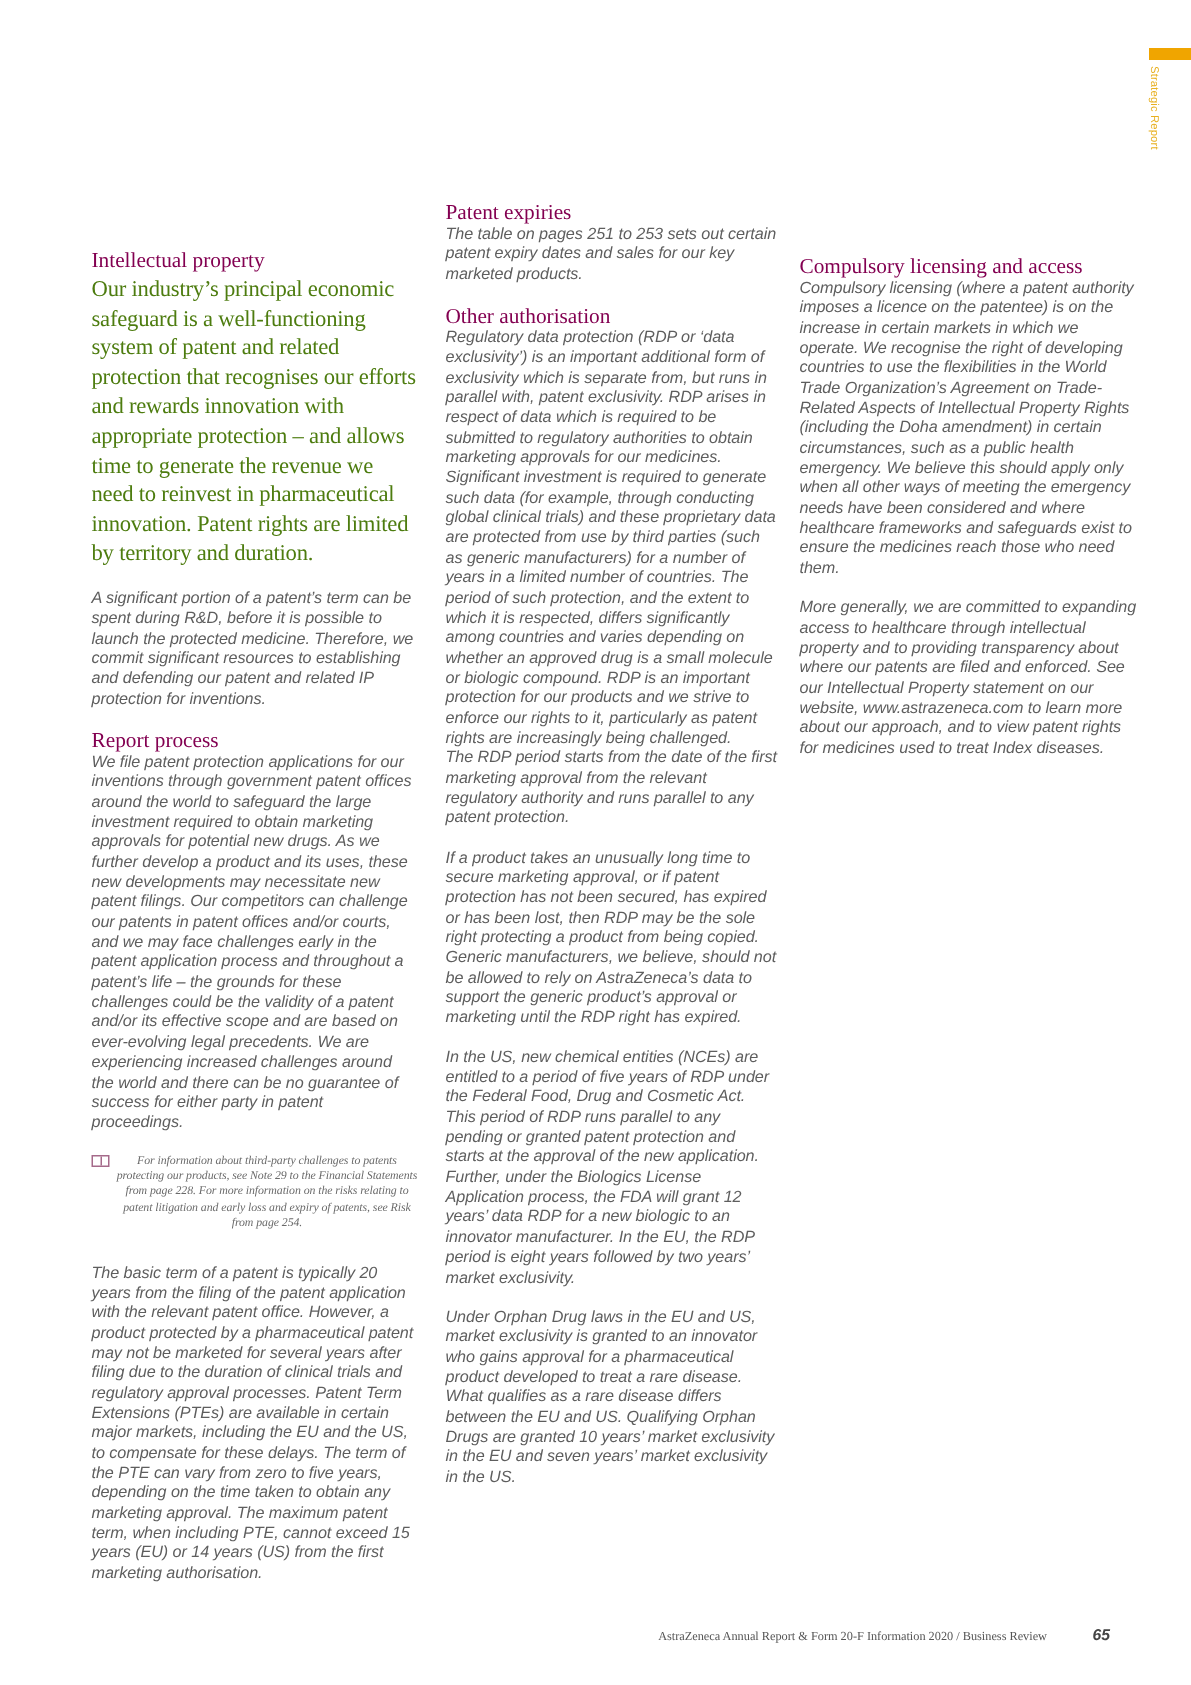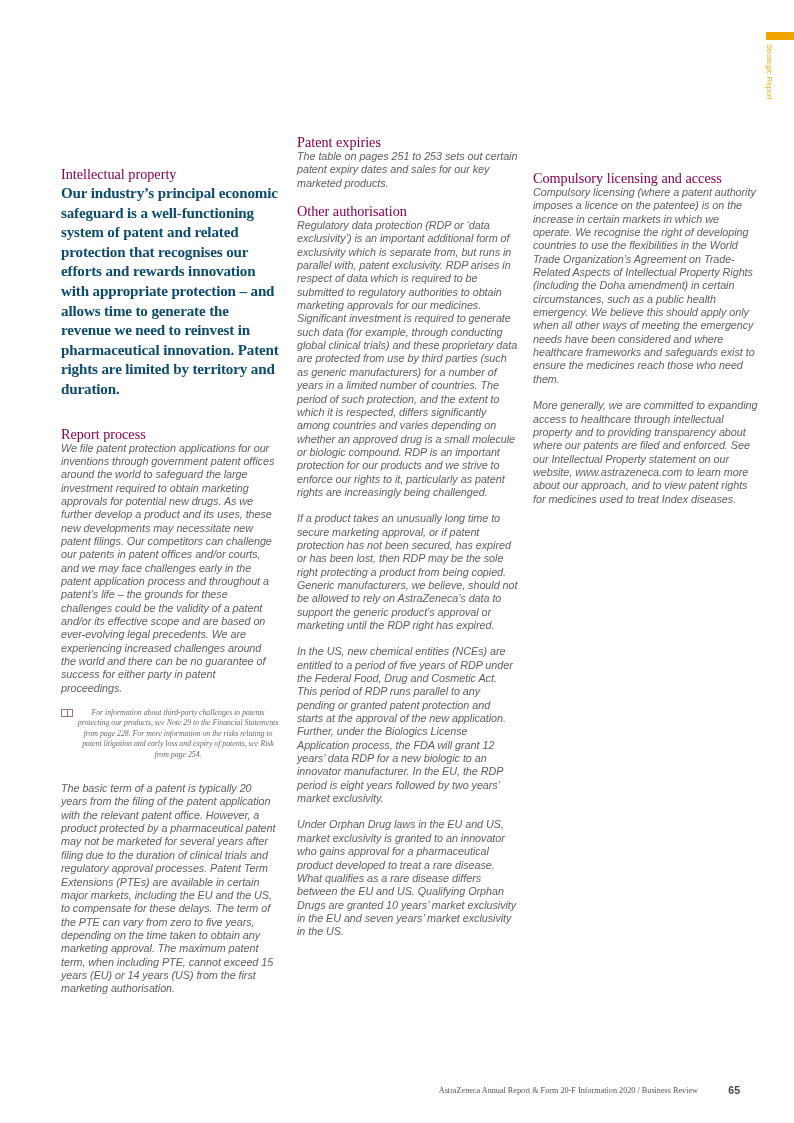--- a/index.html
+++ b/index.html
@@ -5,61 +5,63 @@
   html, body { margin:0; padding:0; background:#ffffff; }
   body { width:794px; height:1123px; position:relative; overflow:hidden; font-family:"Liberation Sans", sans-serif; color:#5a5a5a; }
   .tab-bar { position:absolute; left:766px; top:32px; width:28px; height:8px; background:#f0a500; }
   .side-label { position:absolute; left:762px; top:44px; width:14px; height:80px; }
   .side-label span { display:block; transform:rotate(90deg); transform-origin:left top; position:absolute; left:12px; top:0; white-space:nowrap; font-size:7.5px; color:#e8b020; letter-spacing:0.1px; }
   .col { position:absolute; top:134px; }
   .c1 { left:61px; width:218px;margin-top:32px; }
   .c2 { left:297px; width:222px; }
   .c3 { left:533px; width:225px;margin-top:36px; }
   h2 { font-family:"Liberation Serif", "DejaVu Serif", serif; font-weight:normal; color:#830051; font-size:14.2px; margin:0; line-height:16px; }
-  .lead { font-family:"Liberation Serif", "DejaVu Serif", serif; color:#0c4a6e; font-size:15.1px; line-height:19.6px; margin:2px 0 0 0; letter-spacing:-0.15px;font-weight:bold; }
+  .lead { font-family:"Liberation Serif", "DejaVu Serif", serif; color:#4d7c0f; font-size:15.1px; line-height:19.6px; margin:2px 0 0 0; letter-spacing:-0.15px; }
   p { margin:0; font-size:10.8px; line-height:13.35px; color:#5e5e5e; letter-spacing:-0.05px;font-style:italic; }
   .gap { height:13px; }
   .note { position:relative; padding-left:16px; margin:0; }
   .note p { font-family:"Liberation Serif", "DejaVu Serif", serif; font-size:7.9px; line-height:10.4px; color:#6a6a6a;text-align:center; }
   .book { position:absolute; left:0; top:1px; width:12px; height:8px; border:1px solid #a56a8a; box-sizing:border-box; }
   .book:after { content:""; position:absolute; left:4.5px; top:0; width:1px; height:6px; background:#a56a8a; }
   .footer { position:absolute; top:1085px; left:410px; width:330px; height:14px; }
   .footer-text { position:absolute; right:42px; top:1px; font-family:"Liberation Serif", "DejaVu Serif", serif; font-size:8.2px; color:#555; white-space:nowrap; }
-  .page-num { position:absolute; right:0; top:-1px; font-size:10.5px; color:#444; font-weight:bold; }
+  .page-num { position:absolute; right:0; top:-1px; font-size:10.5px; color:#444; font-weight:bold;font-style:italic; }
 </style>
 </head>
 <body>
 
 <div class="tab-bar"></div>
 <div class="side-label">
   <span>Strategic Report</span>
 </div>
 
 <div class="col c1">
   <h2>Intellectual property</h2>
   <div class="lead">Our industry’s principal economic safeguard is a well-functioning system of patent and related protection that recognises our efforts and rewards innovation with appropriate protection – and allows time to generate the revenue we need to reinvest in pharmaceutical innovation. Patent rights are limited by territory and duration.</div>
   <div class="gap"></div>
+  <p>A significant portion of a patent’s term can be spent during R&amp;D, before it is possible to launch the protected medicine. Therefore, we commit significant resources to establishing and defending our patent and related IP protection for inventions.</p>
   <div class="gap"></div>
   <h2>Report process</h2>
   <p>We file patent protection applications for our inventions through government patent offices around the world to safeguard the large investment required to obtain marketing approvals for potential new drugs. As we further develop a product and its uses, these new developments may necessitate new patent filings. Our competitors can challenge our patents in patent offices and/or courts, and we may face challenges early in the patent application process and throughout a patent’s life – the grounds for these challenges could be the validity of a patent and/or its effective scope and are based on ever-evolving legal precedents. We are experiencing increased challenges around the world and there can be no guarantee of success for either party in patent proceedings.</p>
   <div class="gap"></div>
   <div class="note">
     <span class="book"></span>
     <p>For information about third-party challenges to patents protecting our products, see Note 29 to the Financial Statements from page 228. For more information on the risks relating to patent litigation and early loss and expiry of patents, see Risk from page 254.</p>
   </div>
   <div class="gap" style="height:22px"></div>
   <p>The basic term of a patent is typically 20 years from the filing of the patent application with the relevant patent office. However, a product protected by a pharmaceutical patent may not be marketed for several years after filing due to the duration of clinical trials and regulatory approval processes. Patent Term Extensions (PTEs) are available in certain major markets, including the EU and the US, to compensate for these delays. The term of the PTE can vary from zero to five years, depending on the time taken to obtain any marketing approval. The maximum patent term, when including PTE, cannot exceed 15 years (EU) or 14 years (US) from the first marketing authorisation.</p>
 </div>
 
 <div class="col c2">
   <h2>Patent expiries</h2>
   <p>The table on pages 251 to 253 sets out certain patent expiry dates and sales for our key marketed products.</p>
   <div class="gap"></div>
   <h2>Other authorisation</h2>
   <p>Regulatory data protection (RDP or ‘data exclusivity’) is an important additional form of exclusivity which is separate from, but runs in parallel with, patent exclusivity. RDP arises in respect of data which is required to be submitted to regulatory authorities to obtain marketing approvals for our medicines. Significant investment is required to generate such data (for example, through conducting global clinical trials) and these proprietary data are protected from use by third parties (such as generic manufacturers) for a number of years in a limited number of countries. The period of such protection, and the extent to which it is respected, differs significantly among countries and varies depending on whether an approved drug is a small molecule or biologic compound. RDP is an important protection for our products and we strive to enforce our rights to it, particularly as patent rights are increasingly being challenged.</p>
+  <p>The RDP period starts from the date of the first marketing approval from the relevant regulatory authority and runs parallel to any patent protection.</p>
   <div class="gap"></div>
   <p>If a product takes an unusually long time to secure marketing approval, or if patent protection has not been secured, has expired or has been lost, then RDP may be the sole right protecting a product from being copied. Generic manufacturers, we believe, should not be allowed to rely on AstraZeneca’s data to support the generic product’s approval or marketing until the RDP right has expired.</p>
   <div class="gap"></div>
   <p>In the US, new chemical entities (NCEs) are entitled to a period of five years of RDP under the Federal Food, Drug and Cosmetic Act. This period of RDP runs parallel to any pending or granted patent protection and starts at the approval of the new application. Further, under the Biologics License Application process, the FDA will grant 12 years’ data RDP for a new biologic to an innovator manufacturer. In the EU, the RDP period is eight years followed by two years’ market exclusivity.</p>
   <div class="gap"></div>
   <p>Under Orphan Drug laws in the EU and US, market exclusivity is granted to an innovator who gains approval for a pharmaceutical product developed to treat a rare disease. What qualifies as a rare disease differs between the EU and US. Qualifying Orphan Drugs are granted 10 years’ market exclusivity in the EU and seven years’ market exclusivity in the US.</p>
 </div>
 
 <div class="col c3">
   <h2>Compulsory licensing and access</h2>

